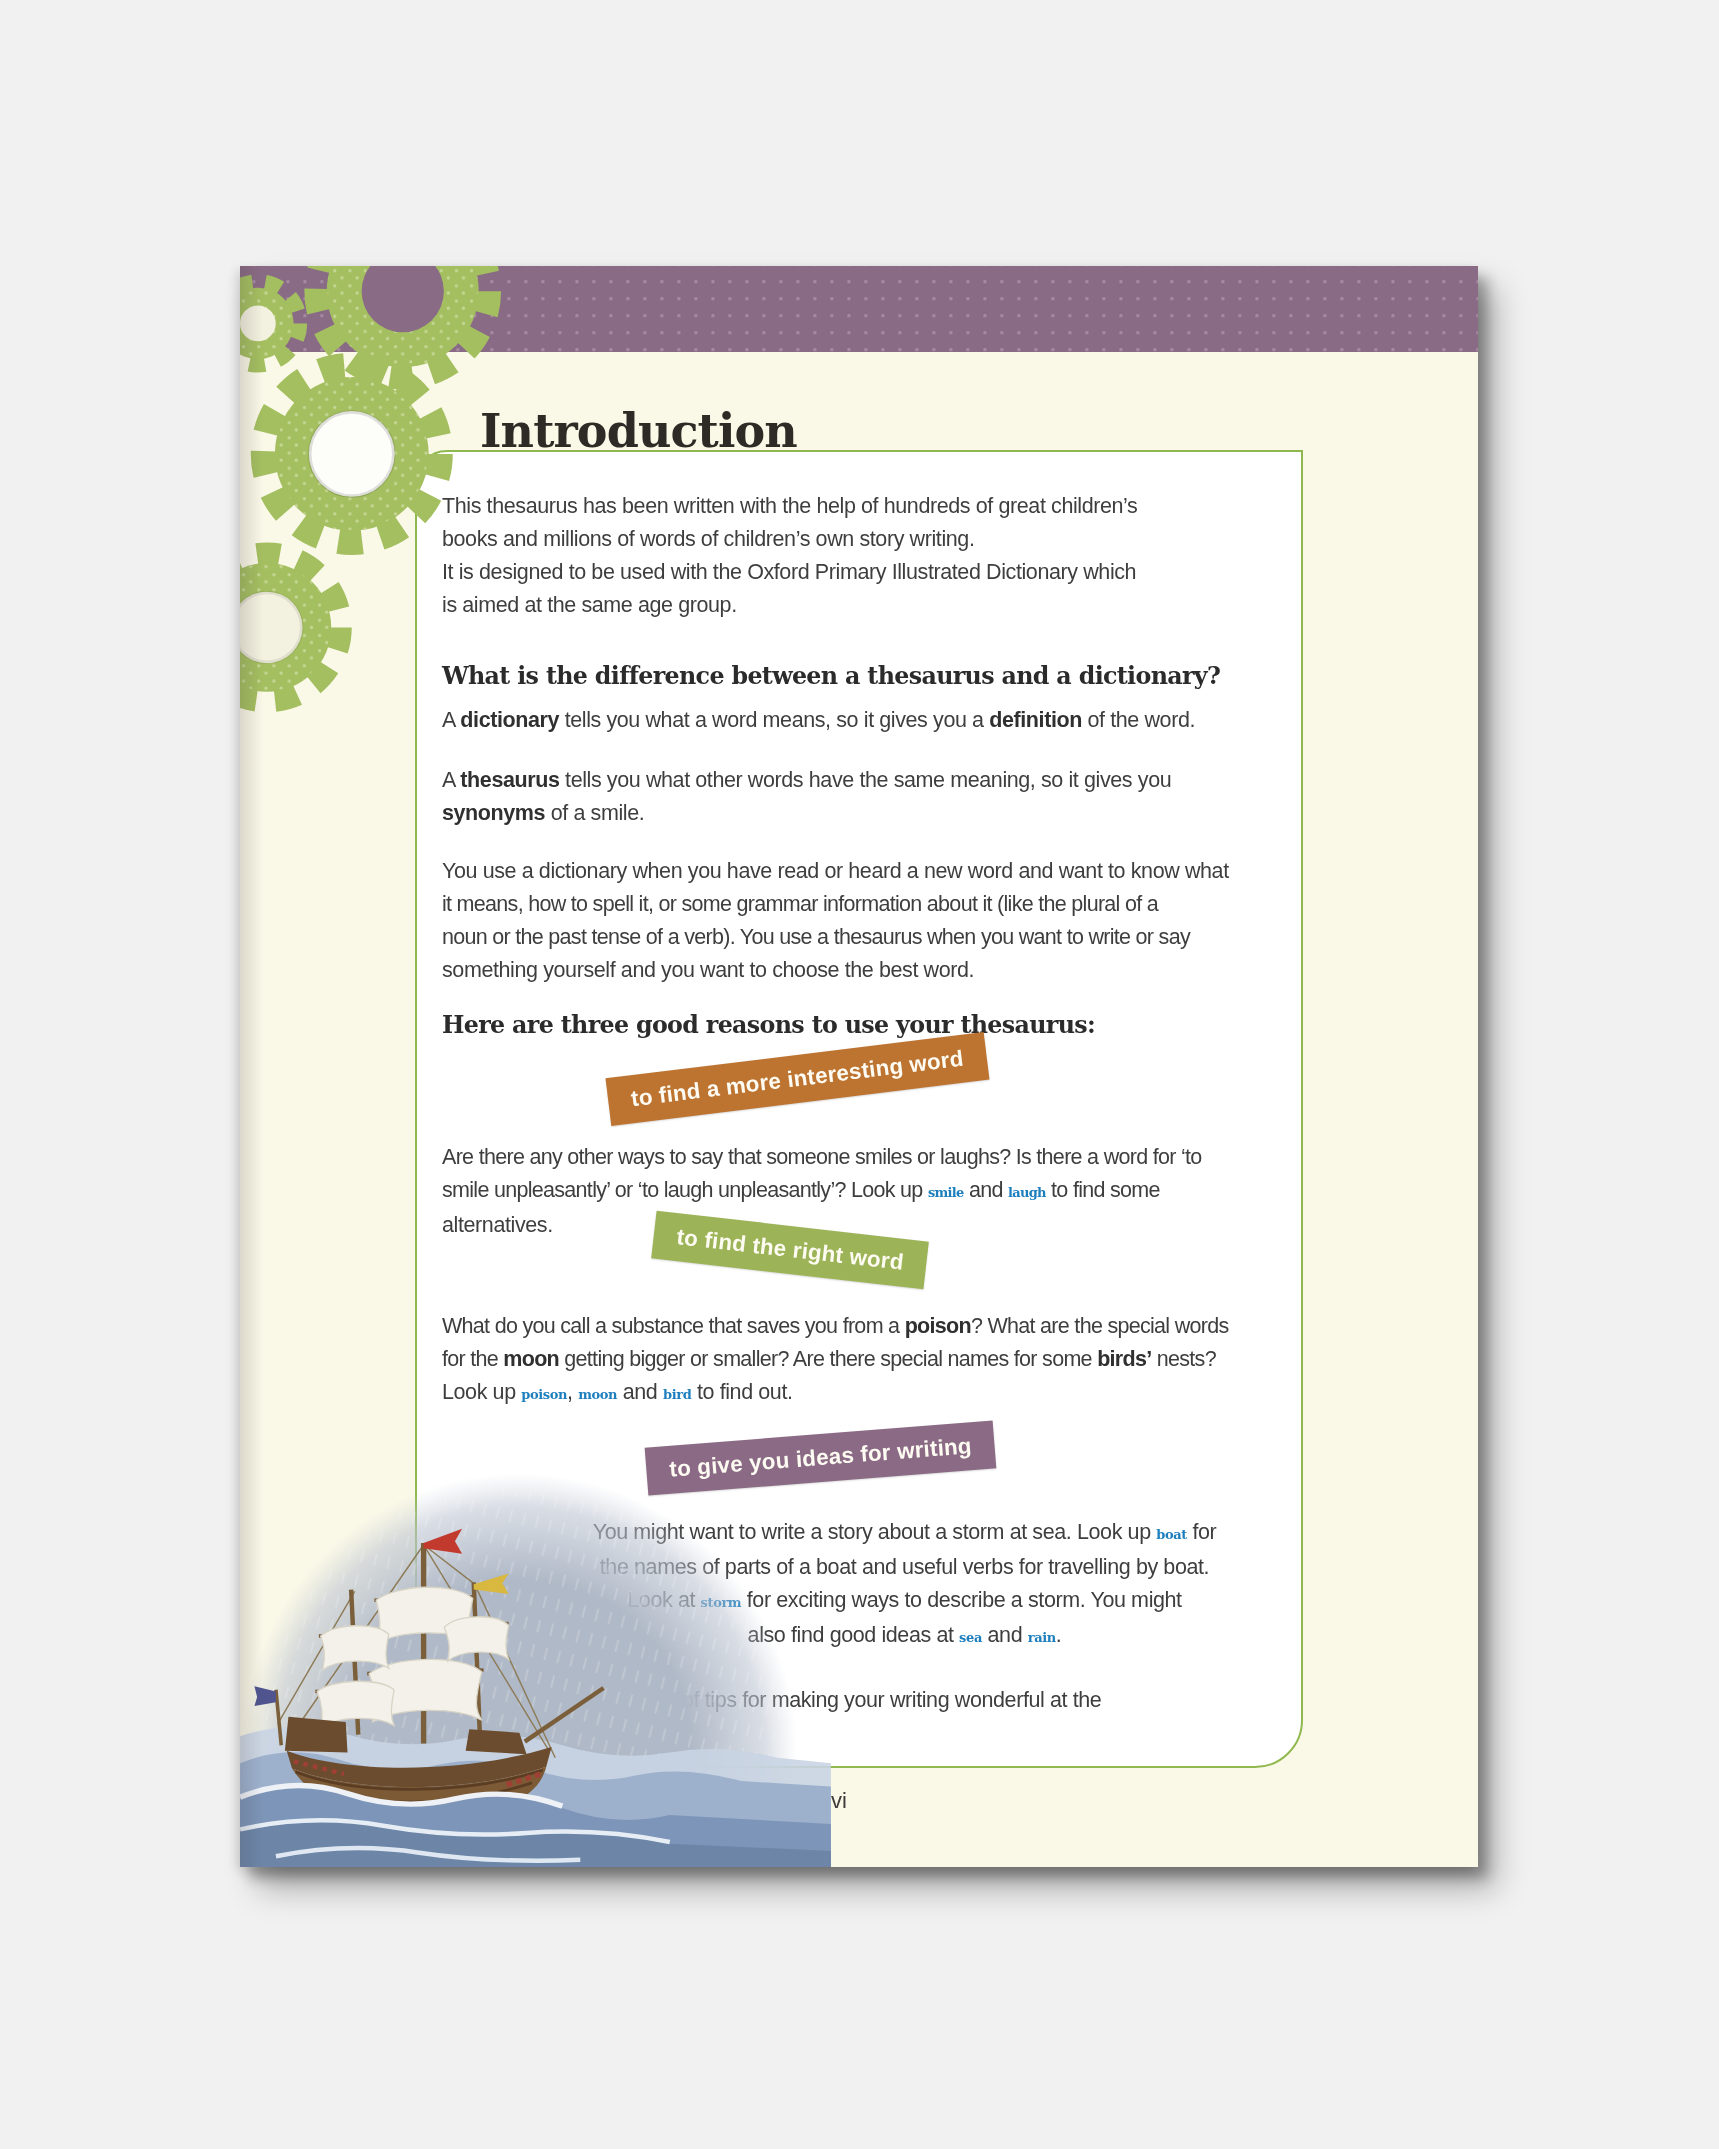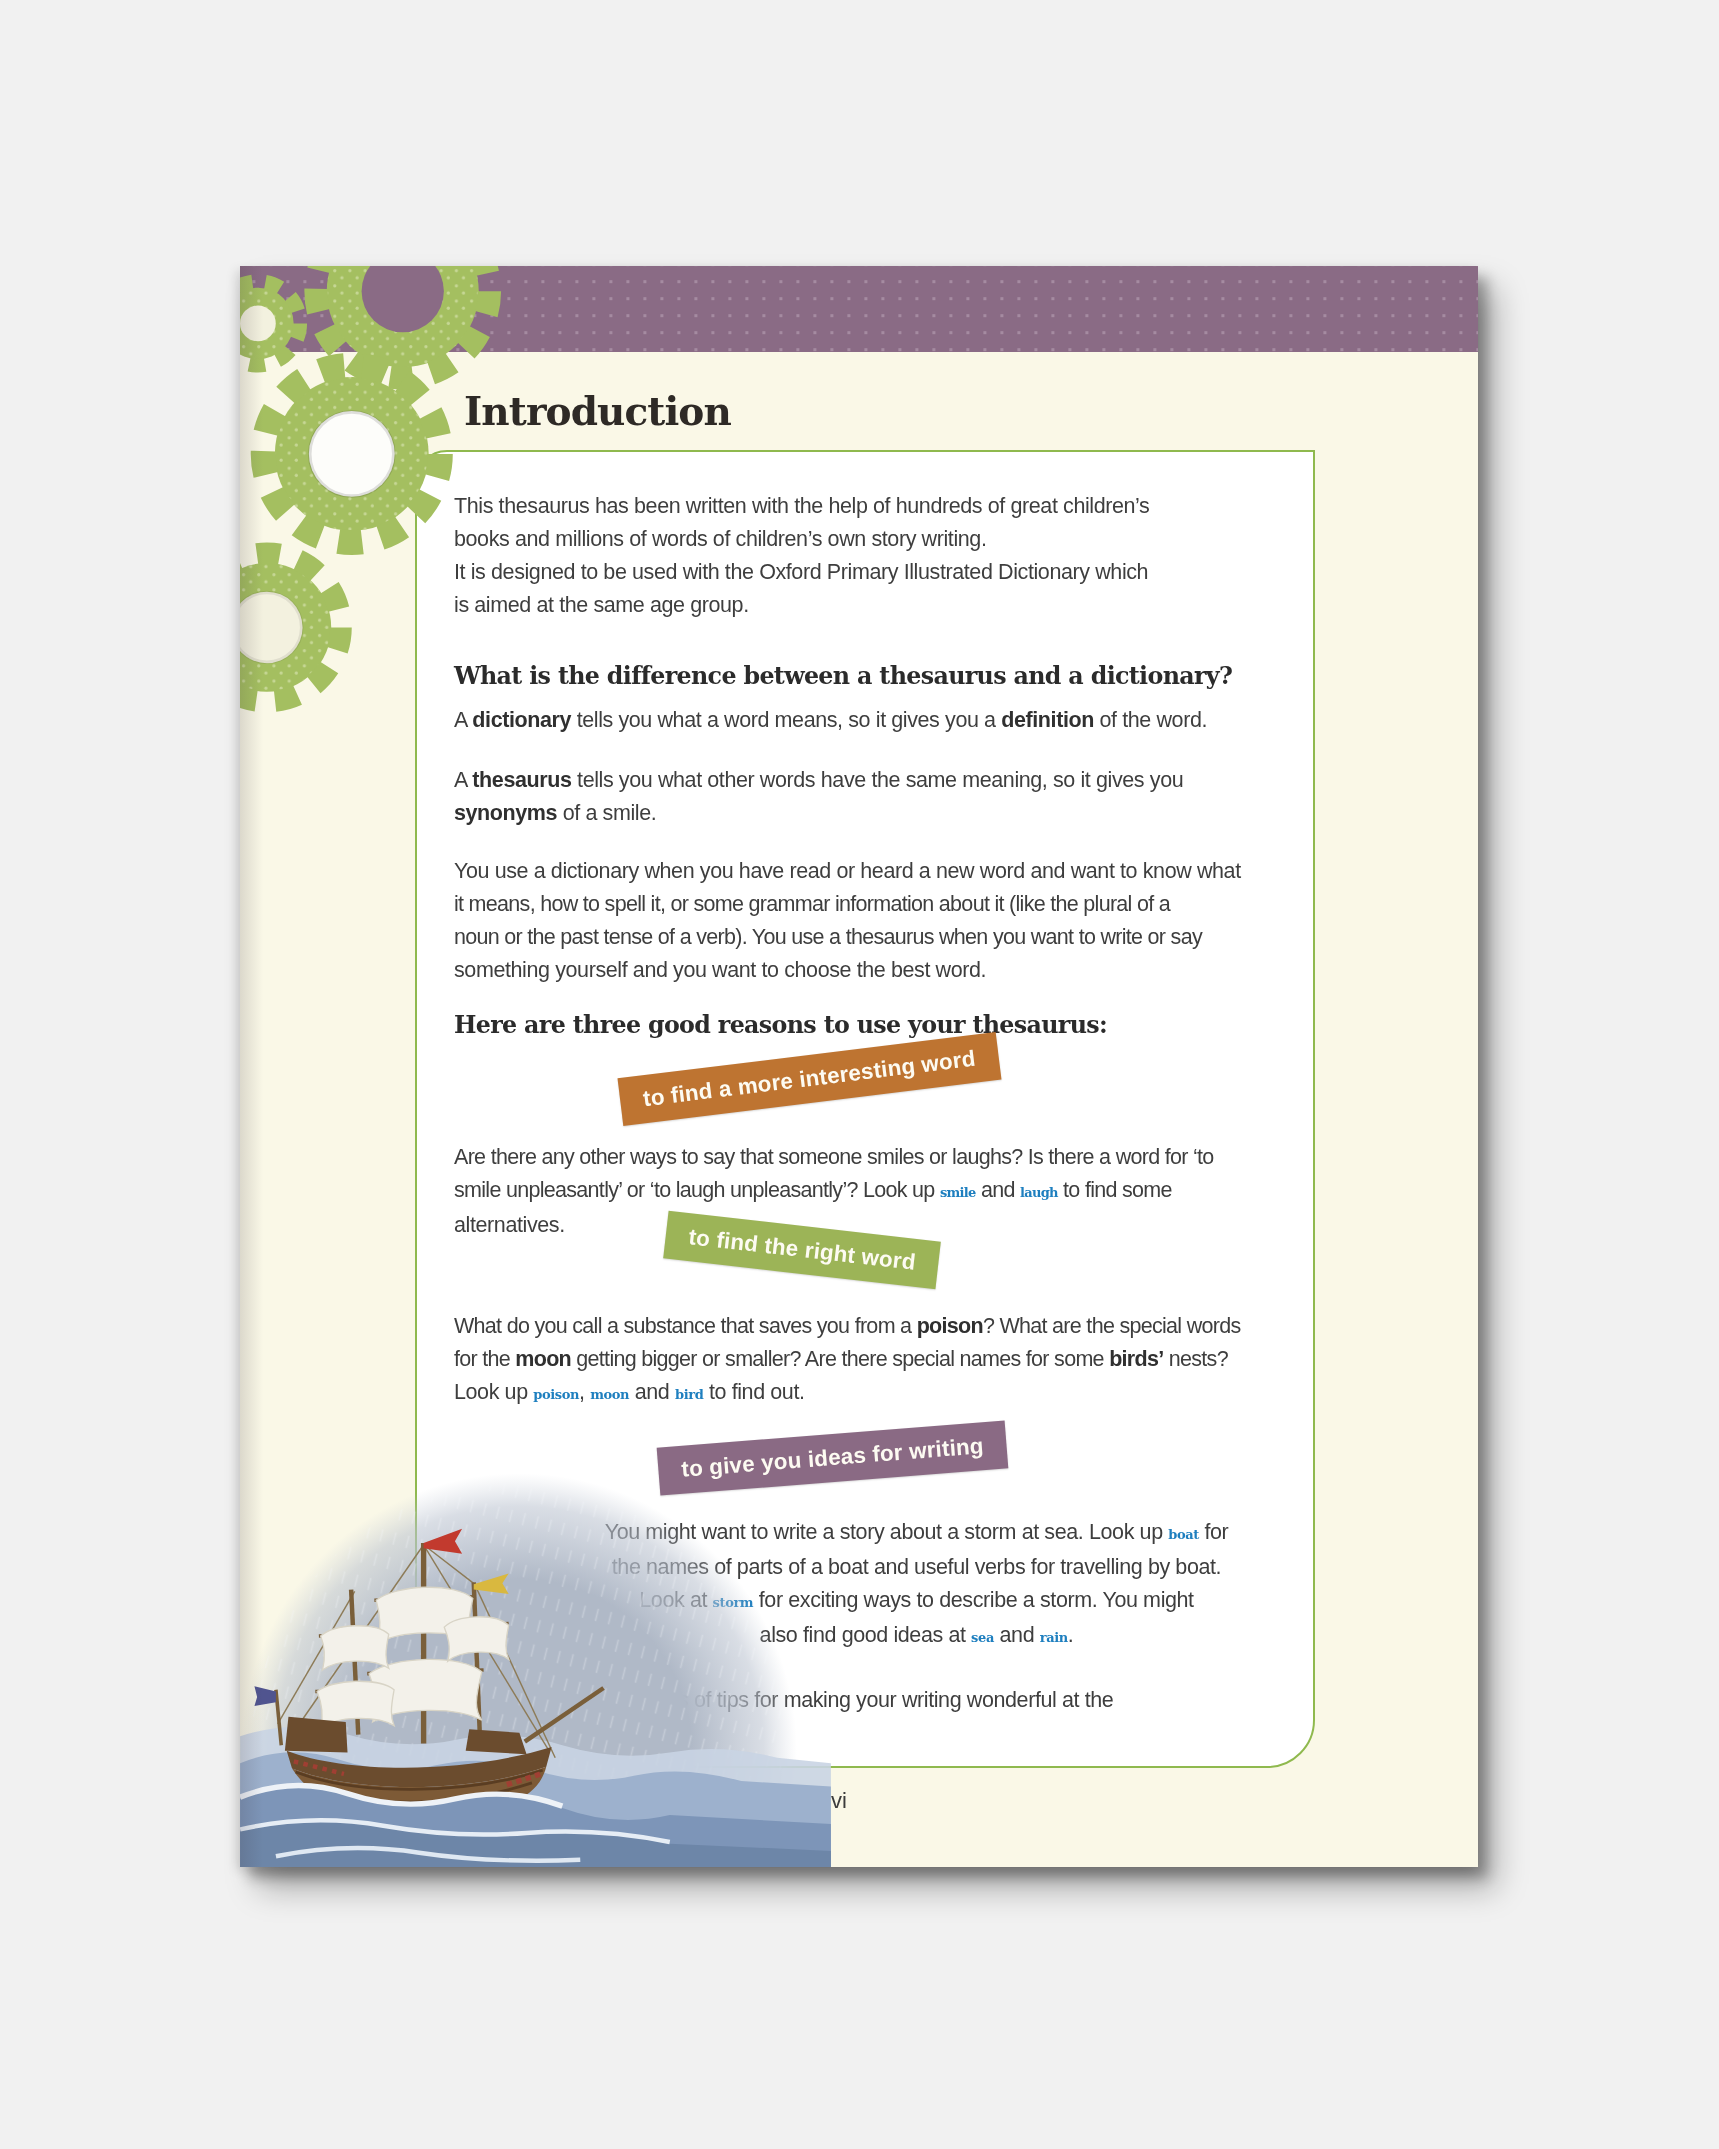--- a/index.html
+++ b/index.html
@@ -20,28 +20,28 @@
   .band{
     position:absolute;left:0;top:0;width:100%;height:86px;
     background-color:#8a6b85;
     background-image:radial-gradient(circle, #a58ba1 0 1.5px, rgba(0,0,0,0) 1.6px);
     background-size:17px 17px;
     background-position:5.4px 7.2px;
     z-index:1;
   }
   .gears{position:absolute;left:0;top:0;z-index:3;}
   .title{
-    position:absolute;left:224px;top:122px;margin:0;z-index:4;
+    position:absolute;left:224px;top:122px;margin:16px;z-index:4;
     font-family:"DejaVu Serif",serif;font-weight:bold;
-    font-size:39px;color:#2e2a26;letter-spacing:-0.9px;
+    font-size:46px;color:#2e2a26;letter-spacing:-0.9px;
   }
   .box{
     position:absolute;left:175px;top:184px;
     width:810px;height:1222px;
-    padding:38px 49px 54px 37px;
+    padding:38px 49px 54px 25px;
     background:#ffffff;
     border:2.7px solid #8fb94e;
     border-radius:32px 0 48px 0;
     z-index:2;
     overflow:hidden;
   }
   .body{
     margin:0;
     font-size:21.5px;line-height:33px;letter-spacing:-0.4px;
     color:#3e3e3e;

